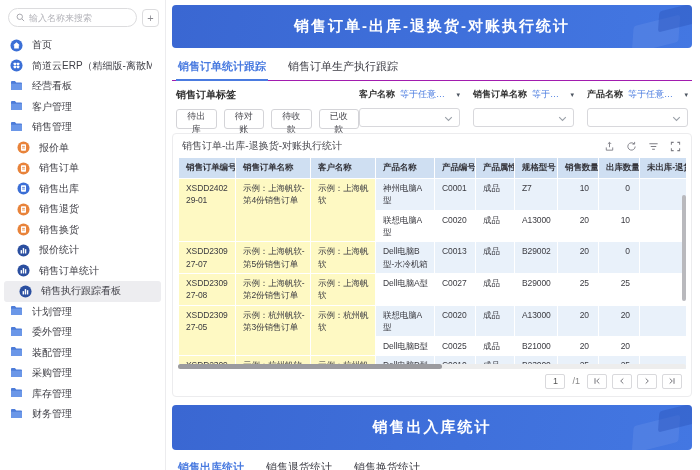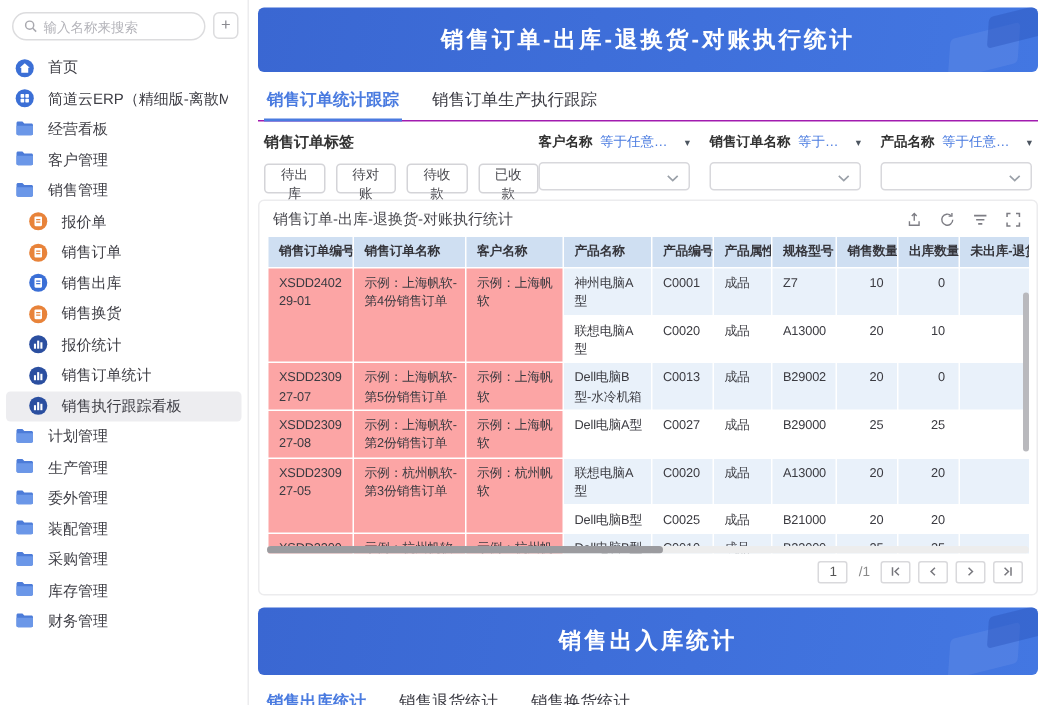--- a/index.html
+++ b/index.html
@@ -2,31 +2,31 @@
 <html><head>
 <meta charset="utf-8">
 <style>
   * { margin:0; padding:0; box-sizing:border-box; }
   html,body { width:700px; height:470px; overflow:hidden; background:#fff;
               font-family:"Liberation Sans", sans-serif; }
   .app { width:700px; height:470px; display:flex; background:#fff; }
 
   
   .sidebar { width:166px; flex-shrink:0; border-right:1px solid #ececee; padding-top:8px; background:#fff; }
-  .search-row { display:flex; align-items:flex-start; gap:5px; padding:0 6px 0 8px; }
+  .search-row { display:flex; align-items:flex-end; gap:5px; padding:0 6px 0 8px; }
   .searchbox { flex:1; height:19px; border:1px solid #dcdcde; border-radius:10px;
                display:flex; align-items:center; padding:0 7px; gap:4px; background:#fff; }
   .searchbox input { border:none; outline:none; width:100%; font-size:9px; color:#555; background:transparent;
                      font-family:"Liberation Sans", sans-serif; }
   .searchbox input::placeholder { color:#b4b4ba; }
   .addbtn { width:17px; height:18px; border:1px solid #dcdcde; border-radius:4px; background:#fff;
             color:#8a8a90; font-size:11px; line-height:15px; text-align:center; }
   .menu { margin-top:8px; }
   .mi { height:20.5px; display:flex; align-items:center; padding-left:10px; cursor:pointer;text-align:right; }
-  .mi.child { padding-left:19px; }
+  .mi.child { padding-left:7px;margin-left:10px; }
   .mi.active { background:#ededf0; border-radius:3px; margin:0 4px; padding-left:15px; }
   .ic { width:13px; height:13px; flex-shrink:0; display:flex; }
   .ml { margin-left:9px; font-size:10px; color:#3f3f46; white-space:nowrap; overflow:hidden; max-width:120px; }
 
   
   .main { flex:1; min-width:0; background:#fff; }
   .banner { margin:5px 8px 0 6px; height:43px; border-radius:4px; position:relative; overflow:hidden;
             background:linear-gradient(100deg,#3a67d2,#4377e2);
             display:flex; align-items:center; justify-content:center; }
   .banner .btitle { color:#fff; font-size:15px; font-weight:bold; letter-spacing:2px; }
@@ -65,21 +65,21 @@
   .card-head { display:flex; justify-content:space-between; align-items:center; padding:5px 10px 2px 9px; }
   .card-title { font-size:10px; color:#4a4a50; }
   .tools { display:flex; gap:11px; }
   .tools span { cursor:pointer; display:flex; }
   .tbl-clip { position:relative; height:212px; overflow:hidden; margin:2px 5px 0; }
   table { border-collapse:separate; border-spacing:1px; width:546px; table-layout:fixed;
           font-size:8.5px; color:#3b3b41; letter-spacing:-0.1px; }
   th { background:#cfdff2; font-weight:bold; text-align:left; padding:4px 3px 4px 7px;
        white-space:nowrap; overflow:hidden; color:#35353b; }
   td { padding:3px 4px 3px 7px; vertical-align:top; word-break:break-all; line-height:1.45; }
-  td.g { background:#fca5a5; }
+  td.g { background:#fef9c3; }
   tr.t td.p { background:#e9f1fa; }
   tr.w td.p { background:#fff; }
   td.n { text-align:right; padding-right:9px; }
   .vbar { position:absolute; right:0; top:38px; width:4px; height:106px; background:#b9b9bd; border-radius:2px; }
   .hbar { position:absolute; left:0; right:0; bottom:0; height:5px; background:#ededed; border-radius:3px; }
   .hthumb { width:52%; height:5px; background:#9b9b9f; border-radius:3px; cursor:pointer; }
   .pager { height:24px; display:flex; justify-content:flex-end; align-items:center; gap:5px;
            padding:0 9px; font-size:9px; color:#666; }
   .pgbox { min-width:20px; height:15px; border:1px solid #d9d9dc; border-radius:2px; background:#fff;
            display:flex; align-items:center; justify-content:center; color:#555; cursor:pointer; }
@@ -183,20 +183,30 @@
         <span class="ml">销售出库</span>
       </div>
       <div class="mi child">
         <span class="ic">
             <svg width="13" height="13" viewBox="0 0 14 14">
               <circle cx="7" cy="7" r="6.5" fill="#e8833a"></circle>
               <rect x="4.3" y="3.5" width="5.4" height="7" rx=".8" fill="#fff"></rect>
               <path d="M5.5 5.8h3M5.5 7.6h3" stroke="#e8833a" stroke-width=".9"></path>
             </svg>
           </span>
+        <span class="ml">销售退货</span>
+      </div>
+      <div class="mi child">
+        <span class="ic">
+            <svg width="13" height="13" viewBox="0 0 14 14">
+              <circle cx="7" cy="7" r="6.5" fill="#e8833a"></circle>
+              <rect x="4.3" y="3.5" width="5.4" height="7" rx=".8" fill="#fff"></rect>
+              <path d="M5.5 5.8h3M5.5 7.6h3" stroke="#e8833a" stroke-width=".9"></path>
+            </svg>
+          </span>
         <span class="ml">销售换货</span>
       </div>
       <div class="mi child">
         <span class="ic">
             <svg width="13" height="13" viewBox="0 0 14 14">
               <circle cx="7" cy="7" r="6.5" fill="#2b4fa0"></circle>
               <rect x="3.9" y="6.6" width="1.5" height="3.6" fill="#fff"></rect>
               <rect x="6.2" y="4.4" width="1.5" height="5.8" fill="#fff"></rect>
               <rect x="8.5" y="5.6" width="1.5" height="4.6" fill="#fff"></rect>
             </svg>
@@ -226,29 +236,20 @@
         <span class="ml">销售执行跟踪看板</span>
       </div>
       <div class="mi">
         <span class="ic">
             <svg width="13" height="11" viewBox="0 0 14 12">
               <path d="M1 2.2c0-.7.5-1.2 1.2-1.2h3.1l1.4 1.6h5.1c.7 0 1.2.5 1.2 1.2v6c0 .7-.5 1.2-1.2 1.2H2.2C1.5 11 1 10.5 1 9.8z" fill="#4d7cd9"></path>
               <path d="M1 4.2h12v5.6c0 .7-.5 1.2-1.2 1.2H2.2C1.5 11 1 10.5 1 9.8z" fill="#6b97e8"></path>
             </svg>
           </span>
         <span class="ml">计划管理</span>
-      </div>
-      <div class="mi">
-        <span class="ic">
-            <svg width="13" height="11" viewBox="0 0 14 12">
-              <path d="M1 2.2c0-.7.5-1.2 1.2-1.2h3.1l1.4 1.6h5.1c.7 0 1.2.5 1.2 1.2v6c0 .7-.5 1.2-1.2 1.2H2.2C1.5 11 1 10.5 1 9.8z" fill="#4d7cd9"></path>
-              <path d="M1 4.2h12v5.6c0 .7-.5 1.2-1.2 1.2H2.2C1.5 11 1 10.5 1 9.8z" fill="#6b97e8"></path>
-            </svg>
-          </span>
-        <span class="ml">生产管理</span>
       </div>
       <div class="mi">
         <span class="ic">
             <svg width="13" height="11" viewBox="0 0 14 12">
               <path d="M1 2.2c0-.7.5-1.2 1.2-1.2h3.1l1.4 1.6h5.1c.7 0 1.2.5 1.2 1.2v6c0 .7-.5 1.2-1.2 1.2H2.2C1.5 11 1 10.5 1 9.8z" fill="#4d7cd9"></path>
               <path d="M1 4.2h12v5.6c0 .7-.5 1.2-1.2 1.2H2.2C1.5 11 1 10.5 1 9.8z" fill="#6b97e8"></path>
             </svg>
           </span>
         <span class="ml">委外管理</span>
       </div>

